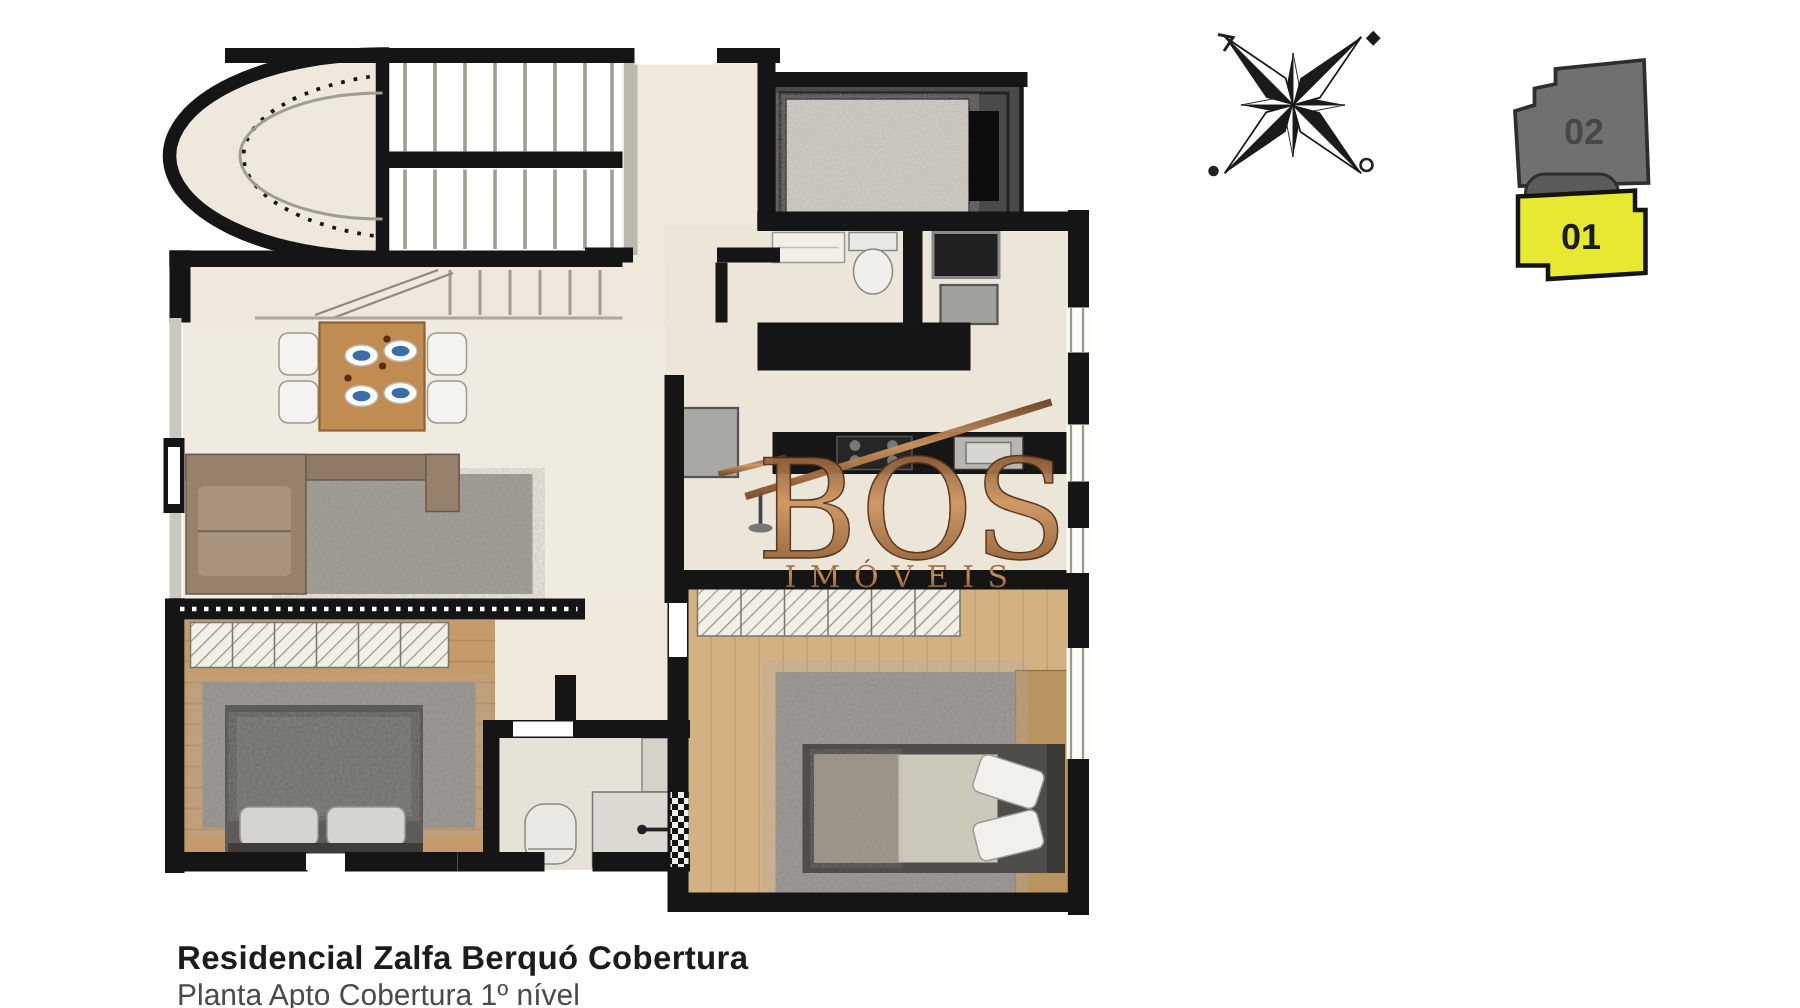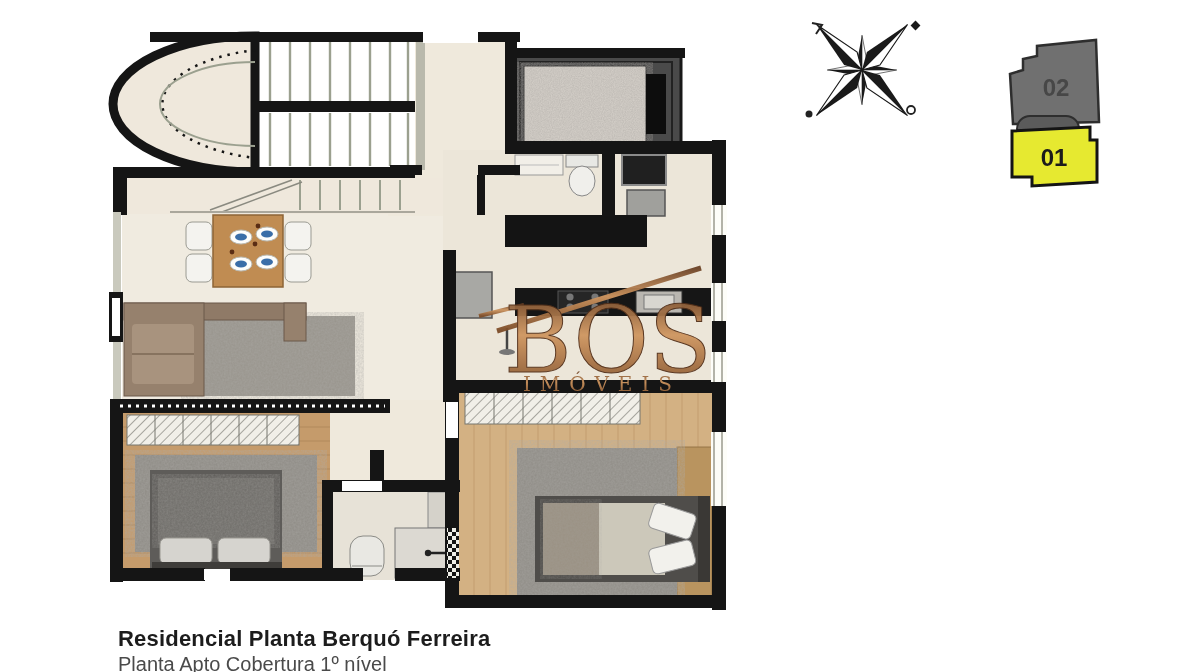--- a/index.html
+++ b/index.html
@@ -359,17 +359,17 @@
       <text x="61" y="68" text-anchor="middle" font-family="Liberation Sans, sans-serif" font-size="24" font-weight="bold" fill="#474747">02</text>
     </g>
     <rect x="22" y="88" width="62" height="26" rx="13" fill="#5b5b5b" stroke="#2e2e2e" stroke-width="2"></rect>
     <g>
       <polygon points="17,103 95,99 95,112 102,112 102,154 37,158 37,149 17,149" stroke="#141414" stroke-width="3" fill="#e6e930"></polygon>
       <text x="59" y="138" text-anchor="middle" font-family="Liberation Sans, sans-serif" font-size="24" font-weight="bold" fill="#1b1b1b">01</text>
     </g>
   </svg>
 
   <div class="caption">
-    <div class="l1">Residencial Planta Berquó Ferreira</div>
+    <div class="l1">Residencial Zalfa Berquó Cobertura</div>
     <div class="l2">Planta Apto Cobertura 1º nível</div>
   </div>
 
 </div>
 
 </body></html>

